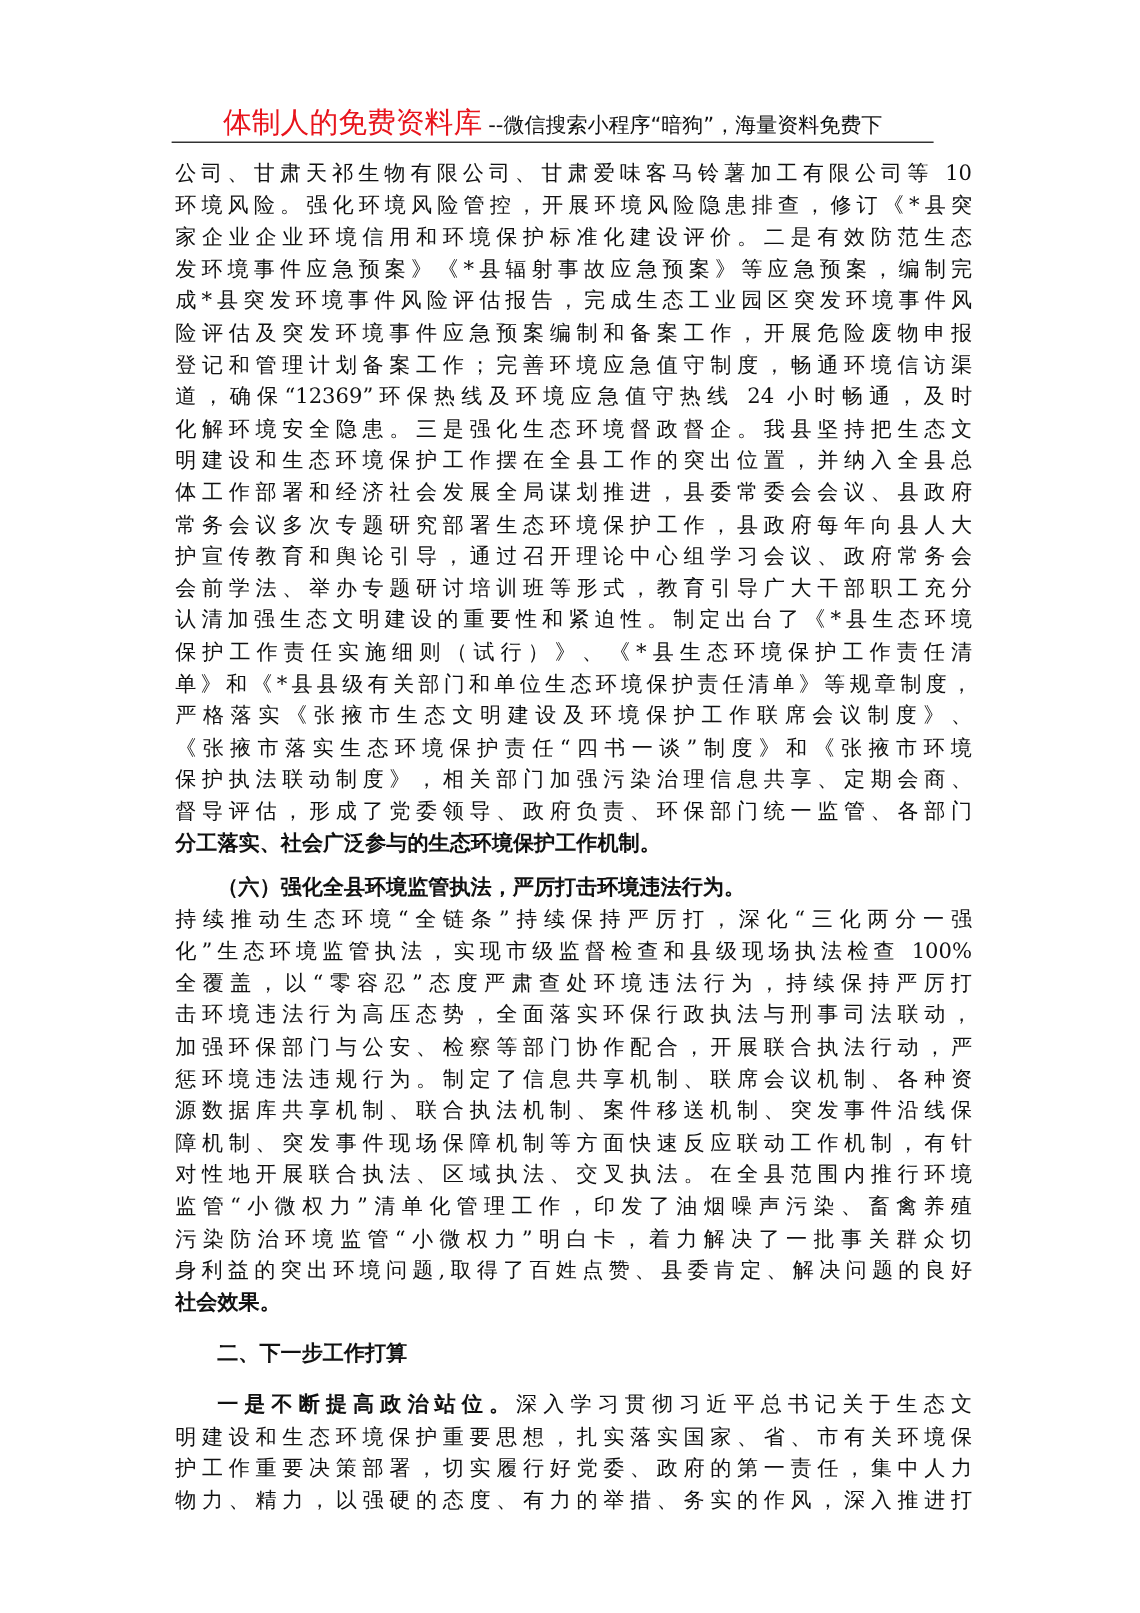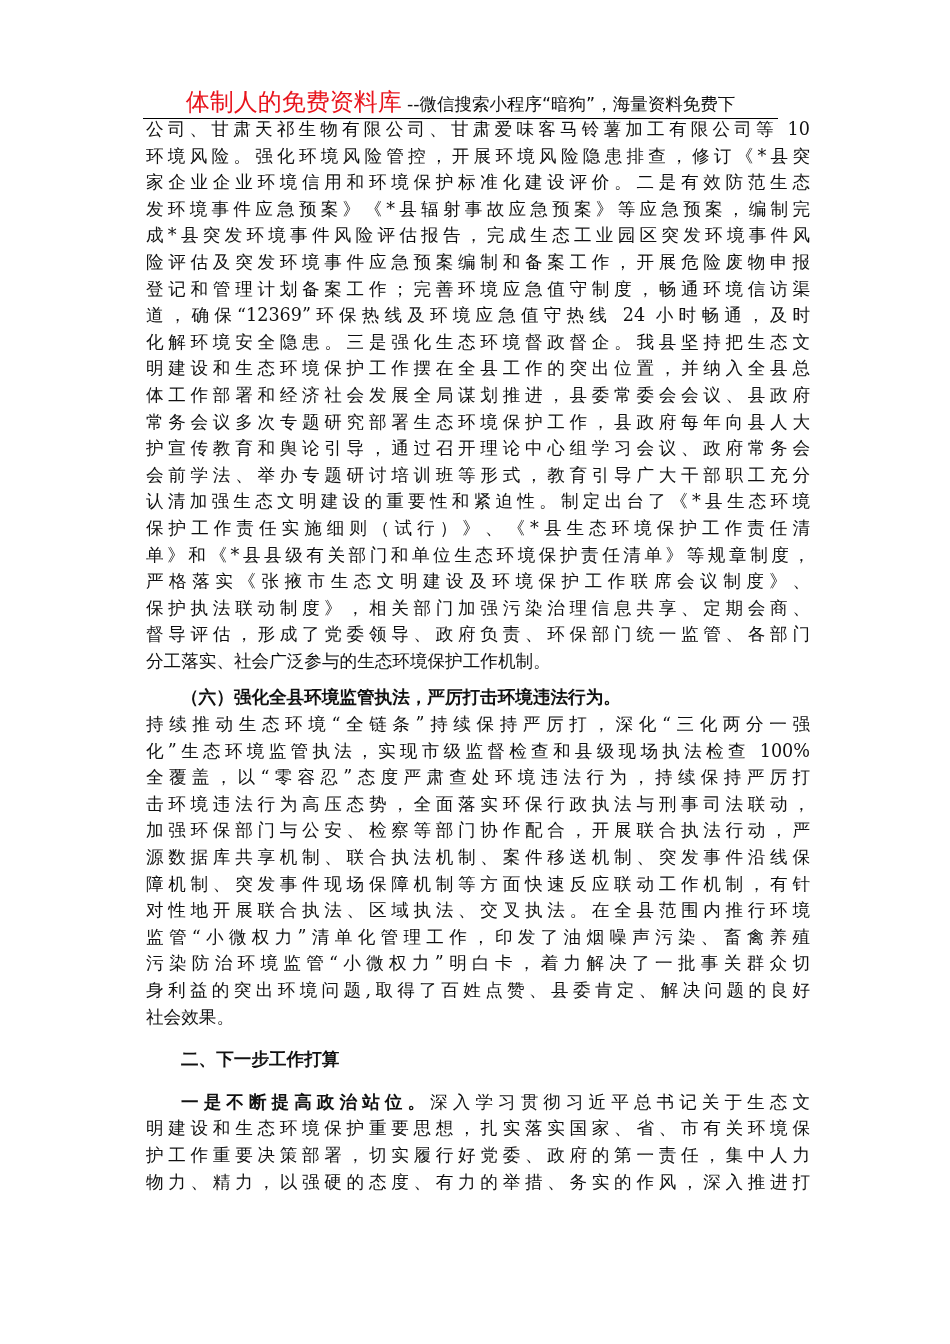--- a/index.html
+++ b/index.html
@@ -9,28 +9,28 @@
       position: absolute; left: 143px; top: 70px; width: 635px; height: 32px;
       border-bottom: 1.5px solid #000;
       white-space: nowrap;
       text-align: center;
       font-family: "DejaVu Sans", "Liberation Sans", sans-serif;
       margin-top: 16px;
     }
     .header .brand { color: #e8141c; font-size: 24px; letter-spacing: 0px; }
     .header .tagline { color: #111; font-size: 17.5px; }
     .body-text {
-      position: absolute; left: 146px; top: 116px; width: 664px;
+      position: absolute; left: 146px; top: 132px; width: 664px;
       font-family: "DejaVu Serif", "Liberation Serif", serif;
       font-size: 17.6px;
       line-height: 26.6px;
       color: #111;
     }
     .line { white-space: nowrap; height: 26.6px; overflow: visible; text-align: justify; text-align-last: justify; }
-    .line.last { text-align-last: left; }
+    .line.last { text-align-last: left; font-weight: bold; }
     .indent { padding-left: 35px; }
     .bold { font-weight: bold; font-family: "DejaVu Sans", "Liberation Sans", sans-serif; }
     .gap { height: 10px; }
     .gap-lg { height: 16px; }
   </style>
 </head>
 <body>
 
 <div class="page">
 
@@ -53,34 +53,36 @@
       <div class="line">化解环境安全隐患。三是强化生态环境督政督企。我县坚持把生态文</div>
       <div class="line">明建设和生态环境保护工作摆在全县工作的突出位置，并纳入全县总</div>
       <div class="line">体工作部署和经济社会发展全局谋划推进，县委常委会会议、县政府</div>
       <div class="line">常务会议多次专题研究部署生态环境保护工作，县政府每年向县人大</div>
       <div class="line">护宣传教育和舆论引导，通过召开理论中心组学习会议、政府常务会</div>
       <div class="line">会前学法、举办专题研讨培训班等形式，教育引导广大干部职工充分</div>
       <div class="line">认清加强生态文明建设的重要性和紧迫性。制定出台了《*县生态环境</div>
       <div class="line">保护工作责任实施细则（试行）》、《*县生态环境保护工作责任清</div>
       <div class="line">单》和《*县县级有关部门和单位生态环境保护责任清单》等规章制度，</div>
       <div class="line">严格落实《张掖市生态文明建设及环境保护工作联席会议制度》、</div>
+      <div class="line">《张掖市落实生态环境保护责任“四书一谈”制度》和《张掖市环境</div>
       <div class="line">保护执法联动制度》，相关部门加强污染治理信息共享、定期会商、</div>
       <div class="line">督导评估，形成了党委领导、政府负责、环保部门统一监管、各部门</div>
       <div class="line last">分工落实、社会广泛参与的生态环境保护工作机制。</div>
     </div>
 
     <div class="gap"></div>
 
     <div>
       <div class="line last indent bold">（六）强化全县环境监管执法，严厉打击环境违法行为。</div>
       <div class="line">持续推动生态环境“全链条”持续保持严厉打，深化“三化两分一强</div>
       <div class="line">化”生态环境监管执法，实现市级监督检查和县级现场执法检查 100%</div>
       <div class="line">全覆盖，以“零容忍”态度严肃查处环境违法行为，持续保持严厉打</div>
       <div class="line">击环境违法行为高压态势，全面落实环保行政执法与刑事司法联动，</div>
       <div class="line">加强环保部门与公安、检察等部门协作配合，开展联合执法行动，严</div>
+      <div class="line">惩环境违法违规行为。制定了信息共享机制、联席会议机制、各种资</div>
       <div class="line">源数据库共享机制、联合执法机制、案件移送机制、突发事件沿线保</div>
       <div class="line">障机制、突发事件现场保障机制等方面快速反应联动工作机制，有针</div>
       <div class="line">对性地开展联合执法、区域执法、交叉执法。在全县范围内推行环境</div>
       <div class="line">监管“小微权力”清单化管理工作，印发了油烟噪声污染、畜禽养殖</div>
       <div class="line">污染防治环境监管“小微权力”明白卡，着力解决了一批事关群众切</div>
       <div class="line">身利益的突出环境问题,取得了百姓点赞、县委肯定、解决问题的良好</div>
       <div class="line last">社会效果。</div>
     </div>
 
     <div class="gap-lg"></div>

